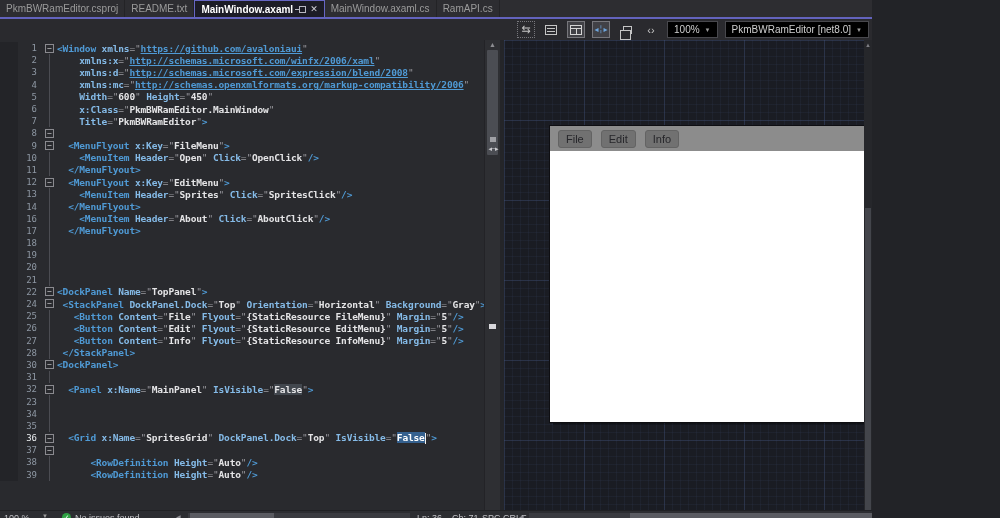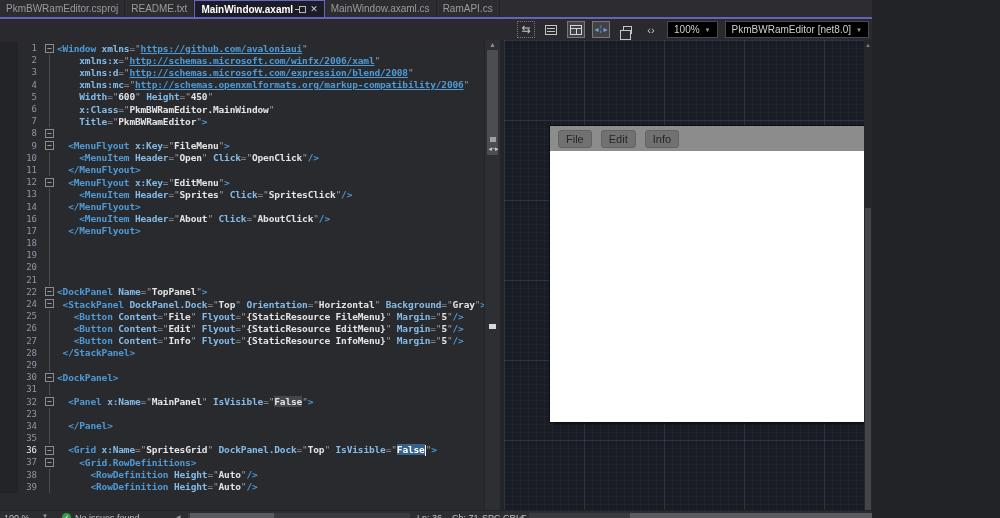--- a/index.html
+++ b/index.html
@@ -197,29 +197,28 @@
         <div class="code-line"><span class="bp-margin"></span><span class="ln-num">18</span><span class="fold-cell line"></span></div>
         <div class="code-line"><span class="bp-margin"></span><span class="ln-num">19</span><span class="fold-cell line"></span><span class="code-text"></span></div>
         <div class="code-line"><span class="bp-margin"></span><span class="ln-num">20</span><span class="fold-cell line"></span><span class="code-text"></span></div>
         <div class="code-line"><span class="bp-margin"></span><span class="ln-num">21</span><span class="fold-cell line"></span><span class="code-text"></span></div>
         <div class="code-line"><span class="bp-margin"></span><span class="ln-num">22</span><span class="fold-cell "><span class="fold-box"></span></span><span class="code-text"><span class="tk-t">&lt;DockPanel</span><span class="tk-a"> Name</span><span class="tk-p">="</span><span class="tk-v">TopPanel</span><span class="tk-p">"</span><span class="tk-t">&gt;</span></span></div>
         <div class="code-line"><span class="bp-margin"></span><span class="ln-num">24</span><span class="fold-cell "><span class="fold-box"></span></span><span class="code-text"><span class="tk-t"> &lt;StackPanel</span><span class="tk-a"> DockPanel.Dock</span><span class="tk-p">="</span><span class="tk-v">Top</span><span class="tk-p">"</span><span class="tk-a"> Orientation</span><span class="tk-p">="</span><span class="tk-v">Horizontal</span><span class="tk-p">"</span><span class="tk-a"> Background</span><span class="tk-p">="</span><span class="tk-v">Gray</span><span class="tk-p">"</span><span class="tk-t">&gt;</span></span></div>
         <div class="code-line"><span class="bp-margin"></span><span class="ln-num">25</span><span class="fold-cell line"></span><span class="code-text"><span class="tk-t">   &lt;Button</span><span class="tk-a"> Content</span><span class="tk-p">="</span><span class="tk-v">File</span><span class="tk-p">"</span><span class="tk-a"> Flyout</span><span class="tk-p">="</span><span class="tk-v">{StaticResource FileMenu}</span><span class="tk-p">"</span><span class="tk-a"> Margin</span><span class="tk-p">="</span><span class="tk-v">5</span><span class="tk-p">"</span><span class="tk-t">/&gt;</span></span></div>
         <div class="code-line"><span class="bp-margin"></span><span class="ln-num">26</span><span class="fold-cell line"></span><span class="code-text"><span class="tk-t">   &lt;Button</span><span class="tk-a"> Content</span><span class="tk-p">="</span><span class="tk-v">Edit</span><span class="tk-p">"</span><span class="tk-a"> Flyout</span><span class="tk-p">="</span><span class="tk-v">{StaticResource EditMenu}</span><span class="tk-p">"</span><span class="tk-a"> Margin</span><span class="tk-p">="</span><span class="tk-v">5</span><span class="tk-p">"</span><span class="tk-t">/&gt;</span></span></div>
         <div class="code-line"><span class="bp-margin"></span><span class="ln-num">27</span><span class="fold-cell line"></span><span class="code-text"><span class="tk-t">   &lt;Button</span><span class="tk-a"> Content</span><span class="tk-p">="</span><span class="tk-v">Info</span><span class="tk-p">"</span><span class="tk-a"> Flyout</span><span class="tk-p">="</span><span class="tk-v">{StaticResource InfoMenu}</span><span class="tk-p">"</span><span class="tk-a"> Margin</span><span class="tk-p">="</span><span class="tk-v">5</span><span class="tk-p">"</span><span class="tk-t">/&gt;</span></span></div>
         <div class="code-line"><span class="bp-margin"></span><span class="ln-num">28</span><span class="fold-cell line"></span><span class="code-text"><span class="tk-t"> &lt;/StackPanel&gt;</span></span></div>
-        <div class="code-line"><span class="bp-margin"></span><span class="ln-num">29</span><span class="fold-cell line"></span><span class="code-text"></span></div>
         <div class="code-line"><span class="bp-margin"></span><span class="ln-num">30</span><span class="fold-cell "><span class="fold-box"></span></span><span class="code-text"><span class="tk-t">&lt;DockPanel&gt;</span></span></div>
         <div class="code-line"><span class="bp-margin"></span><span class="ln-num">31</span><span class="fold-cell line"></span><span class="code-text"></span></div>
         <div class="code-line"><span class="bp-margin"></span><span class="ln-num">32</span><span class="fold-cell "><span class="fold-box"></span></span><span class="code-text"><span class="tk-t">  &lt;Panel</span><span class="tk-a"> x:Name</span><span class="tk-p">="</span><span class="tk-v">MainPanel</span><span class="tk-p">"</span><span class="tk-a"> IsVisible</span><span class="tk-p">="</span><span class="tk-o">False</span><span class="tk-p">"</span><span class="tk-t">&gt;</span></span></div>
         <div class="code-line"><span class="bp-margin"></span><span class="ln-num">23</span><span class="fold-cell line"></span><span class="code-text"></span></div>
-        <div class="code-line"><span class="bp-margin"></span><span class="ln-num">34</span><span class="fold-cell line"></span><span class="code-text"><span class="tk-t">  &lt;/Panel&gt;</span></span></div>
+        <div class="code-line"><span class="bp-margin"></span><span class="ln-num">34</span><span class="fold-cell line"></span></div>
         <div class="code-line"><span class="bp-margin"></span><span class="ln-num">35</span><span class="fold-cell line"></span><span class="code-text"></span></div>
         <div class="code-line current"><span class="bp-margin"></span><span class="ln-num">36</span><span class="fold-cell "><span class="fold-box"></span></span><span class="code-text"><span class="tk-t">  &lt;Grid</span><span class="tk-a"> x:Name</span><span class="tk-p">="</span><span class="tk-v">SpritesGrid</span><span class="tk-p">"</span><span class="tk-a"> DockPanel.Dock</span><span class="tk-p">="</span><span class="tk-v">Top</span><span class="tk-p">"</span><span class="tk-a"> IsVisible</span><span class="tk-p">="</span><span class="tk-s">False</span><span class="tk-c"></span><span class="tk-p">"</span><span class="tk-t">&gt;</span></span></div>
-        <div class="code-line"><span class="bp-margin"></span><span class="ln-num">37</span><span class="fold-cell "><span class="fold-box"></span></span><span class="code-text"><span class="tk-t">    &lt;Grid.RowDefinitions&gt;</span></span></div>
+        <div class="code-line"><span class="bp-margin"></span><span class="ln-num">37</span><span class="fold-cell "><span class="fold-box"></span></span></div>
         <div class="code-line"><span class="bp-margin"></span><span class="ln-num">38</span><span class="fold-cell line"></span><span class="code-text"><span class="tk-t">      &lt;RowDefinition</span><span class="tk-a"> Height</span><span class="tk-p">="</span><span class="tk-v">Auto</span><span class="tk-p">"</span><span class="tk-t">/&gt;</span></span></div>
         <div class="code-line"><span class="bp-margin"></span><span class="ln-num">39</span><span class="fold-cell line"></span><span class="code-text"><span class="tk-t">      &lt;RowDefinition</span><span class="tk-a"> Height</span><span class="tk-p">="</span><span class="tk-v">Auto</span><span class="tk-p">"</span><span class="tk-t">/&gt;</span></span></div>
       </div>
 
     <div class="v-scroll">
       <div class="arrow up">▲</div>
       <div class="v-thumb"></div>
       <div class="v-notch"></div>
       <div class="v-grip"></div>
       <div class="change-mark"></div>

